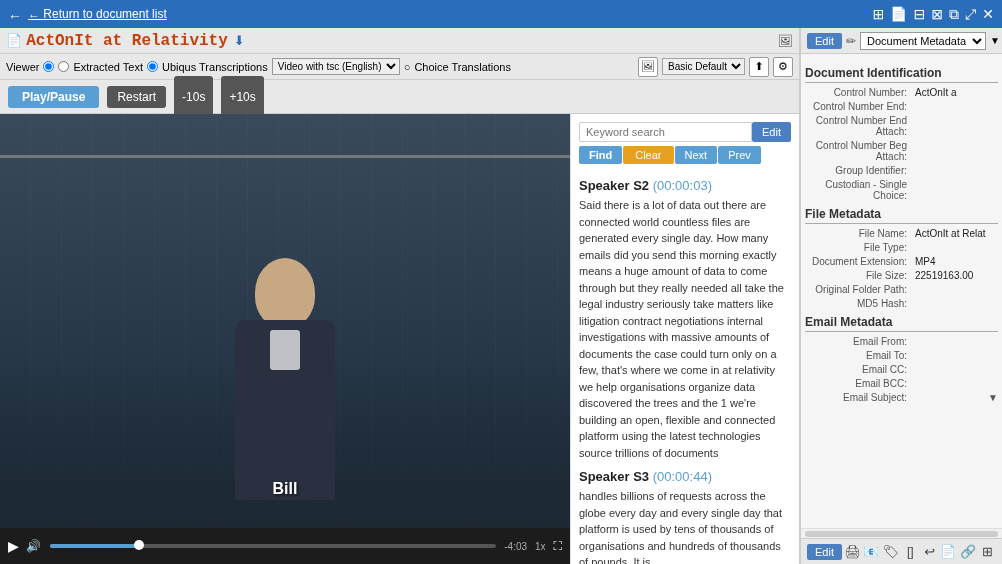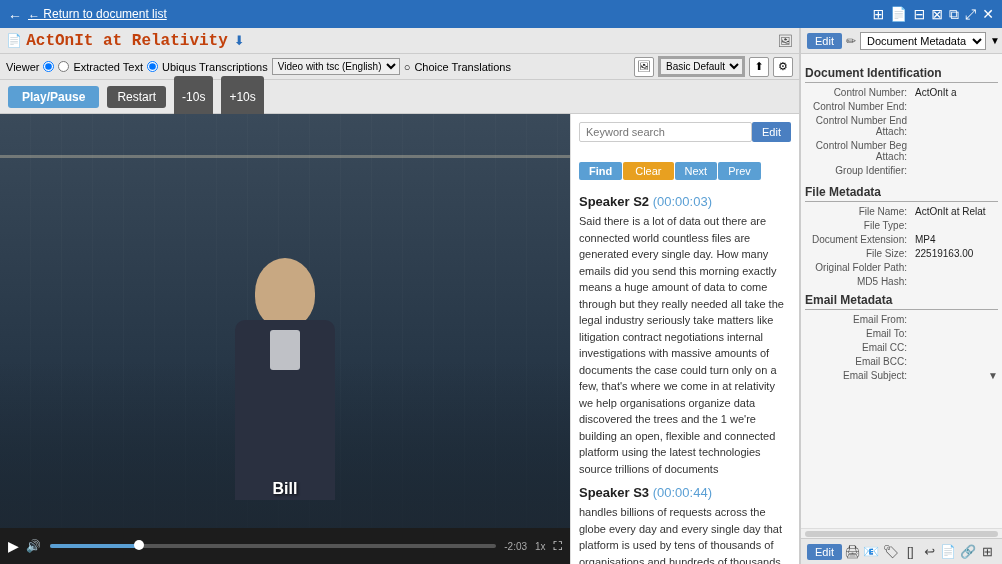--- a/index.html
+++ b/index.html
@@ -228,21 +228,21 @@
     }
     .keyword-search-area {
       position: sticky;
       top: 0;
       background: white;
       padding-bottom: 6px;
       z-index: 10;
     }
     .keyword-row {
       display: flex;
-      margin-bottom: 20px;
+      margin-bottom: 4px;
     }
     .keyword-input {
       flex: 1;
       border: 1px solid #ccc;
       padding: 3px 6px;
       font-size: 11px;
       border-radius: 2px;
     }
     .btn-edit {
       background: #4a7fc1;
@@ -441,21 +441,21 @@
         <span style="font-size:11px;">Extracted Text</span>
         <input type="radio" checked="" style="width: 11px; height: 11px;">
         <span style="font-size:11px;">Ubiqus Transcriptions</span>
         <select style="font-size:10px; padding:1px; border:1px solid #999;">
           <option>Video with tsc (English)</option>
         </select>
         <span style="font-size:11px; cursor:pointer;">○</span>
         <span style="font-size:11px;">Choice Translations</span>
         <div style="flex:1;"></div>
         <div class="toolbar-icon-btn">🖼</div>
-        <select style="font-size:10px; padding:1px; border:3px solid #a3a3a3;">
+        <select style="font-size:10px; padding:1px; border:1px solid #a3a3a3;">
           <option>Basic Default</option>
         </select>
         <div class="toolbar-icon-btn">⬆</div>
         <div class="toolbar-icon-btn">⚙</div>
       </div>
 
       <div class="media-controls">
         <button class="btn-play">Play/Pause</button>
         <button class="btn-restart">Restart</button>
         <button class="btn-skip">-10s</button>
@@ -486,21 +486,21 @@
             </div>
           </div>
 
           <div class="video-controls-bar">
             <span class="vc-play">▶</span>
             <span class="vc-volume">🔊</span>
             <div class="vc-progress">
               <div class="vc-progress-fill"></div>
               <div class="vc-progress-dot"></div>
             </div>
-            <span class="vc-time">-2:03</span>
+            <span class="vc-time">-4:03</span>
             <span class="vc-speed">1x</span>
             <span class="vc-fullscreen">⛶</span>
           </div>
         </div>
 
         <div class="transcript-panel">
 
           <div class="keyword-search-area">
             <div class="keyword-row">
               <input class="keyword-input" type="text" placeholder="Keyword search" style="">
@@ -558,20 +558,21 @@
         </div>
         <div class="metadata-row">
           <span class="metadata-label">Control Number Beg Attach:</span>
           <span class="metadata-value"></span>
         </div>
         <div class="metadata-row">
           <span class="metadata-label">Group Identifier:</span>
           <span class="metadata-value"></span>
         </div>
         <div class="metadata-row">
+          <span class="metadata-label">Custodian - Single Choice:</span>
           <span class="metadata-value"></span>
         </div>
 
         <div class="metadata-section-title">File Metadata</div>
         <div class="metadata-row">
           <span class="metadata-label">File Name:</span>
           <span class="metadata-value">ActOnIt at Relat</span>
         </div>
         <div class="metadata-row">
           <span class="metadata-label">File Type:</span>

